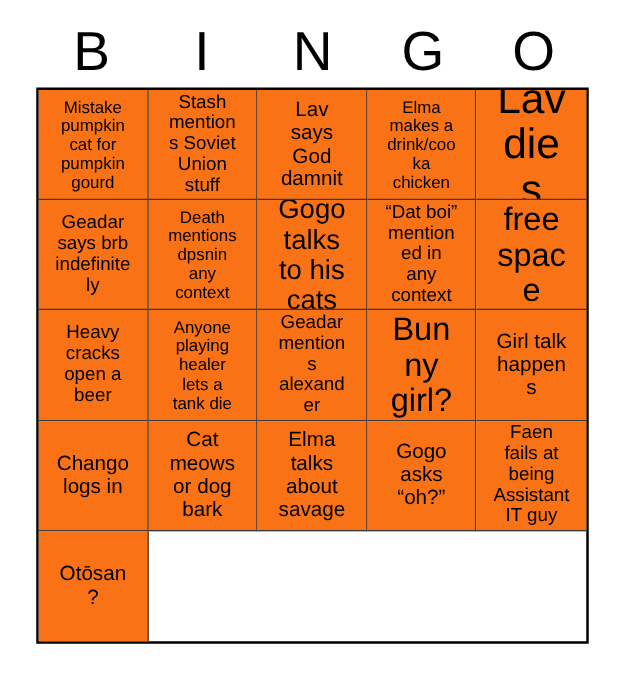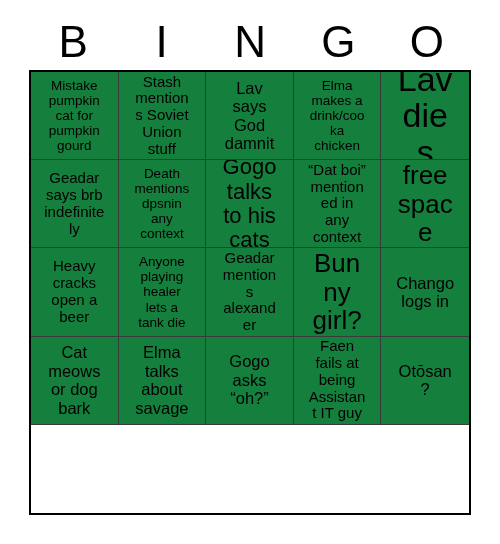--- a/index.html
+++ b/index.html
@@ -59,21 +59,21 @@
   .cell {
     border-right: 1px solid #3a3a3a;
     border-bottom: 1px solid #3a3a3a;
     box-sizing: border-box;
     display: flex;
     align-items: center;
     justify-content: flex-start;
     text-align: center;
     padding: 2px 13px;
     overflow: hidden;
-    background: #15803d;
+    background: #f97316;
   }
   .cell:nth-child(5n) {
     border-right: none;
   }
   .cell:nth-child(n+21) {
     border-bottom: none;
   }
   .cell-text {
     display: block;
     width: 100%;
@@ -139,20 +139,23 @@
       <div class="cell t-xs">
         <span class="cell-text">Anyone playing healer lets a tank die</span>
       </div>
       <div class="cell t-sm">
         <span class="cell-text">Geadar mentions alexander</span>
       </div>
       <div class="cell t-xl">
         <span class="cell-text">Bunny girl?</span>
       </div>
       <div class="cell t-md">
+        <span class="cell-text">Girl talk happens</span>
+      </div>
+      <div class="cell t-md">
         <span class="cell-text">Chango logs in</span>
       </div>
       <div class="cell t-md">
         <span class="cell-text">Cat meows or dog bark</span>
       </div>
       <div class="cell t-md">
         <span class="cell-text">Elma talks about savage</span>
       </div>
       <div class="cell t-md">
         <span class="cell-text">Gogo asks “oh?”</span>

